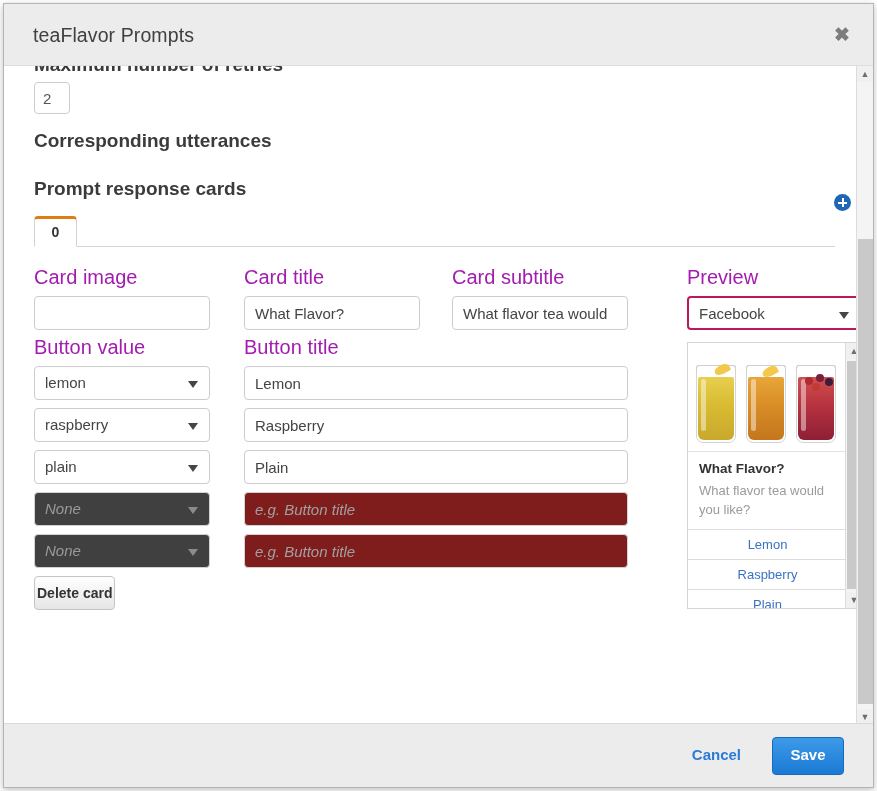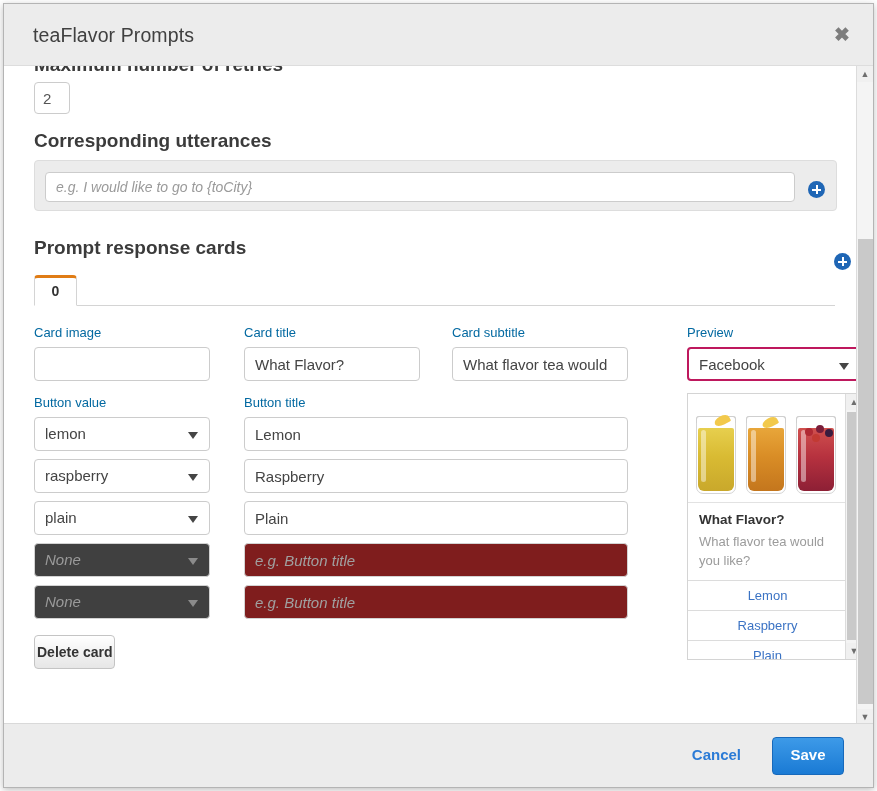--- a/index.html
+++ b/index.html
@@ -163,22 +163,22 @@
     font-weight: bold;
     color: #333;
     cursor: pointer;
   }
   .tabs-plus { position: absolute; right: -16px; top: -22px; }
 
   
   .card-area { position: relative; margin-left: 30px; margin-top: 19px; height: 330px; }
 
   .fld-label {
-    font-size: 13px;
-    color: #0369a1;
+    font-size: 20px;
+    color: #a21caf;
     margin-bottom: 7px;
   }
   .txt-input {
     height: 34px;
     border: 1px solid #cccccc;
     border-radius: 4px;
     padding: 0 10px;
     font-size: 15px;
     color: #444;
     background: #ffffff;
@@ -438,24 +438,20 @@
   </div>
 
   <div class="dlg-body">
     <div class="body-inner">
 
       <div class="section-label h-retries">Maximum number of retries</div>
       <input class="retries-input" type="text" value="2" style="">
 
       <div class="section-label" style="margin-top:16px">Corresponding utterances</div>
 
-      <div class="utterance-panel">
-        <input class="utterance-input" type="text" placeholder="e.g. I would like to go to {toCity}" style="">
-        <span class="plus-icon utterance-plus"></span>
-      </div>
 
       <div class="section-label h-cards">Prompt response cards</div>
 
       <div class="tabs-row">
         <div class="tab">0</div>
         <span class="plus-icon tabs-plus"></span>
       </div>
 
       <div class="card-area">
 

